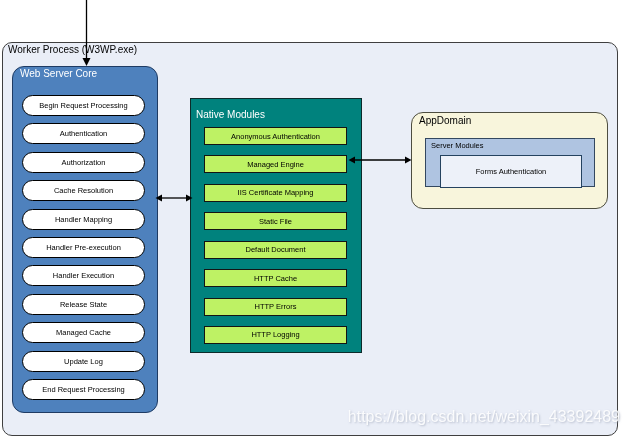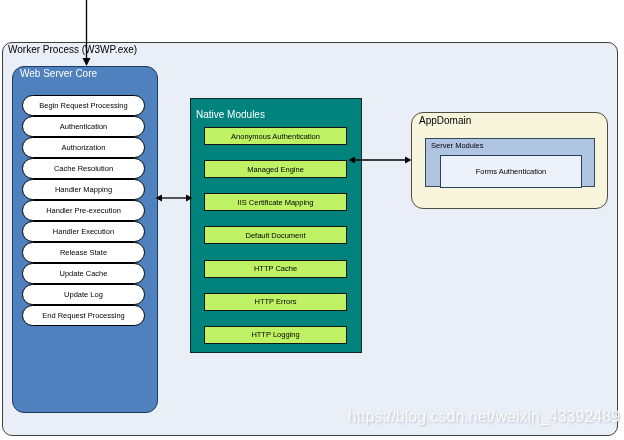--- a/index.html
+++ b/index.html
@@ -18,21 +18,21 @@
   .panel-label{position:absolute;font-size:10px;line-height:10px;white-space:nowrap;}
   #worker-process-label{left:8px;top:45px;color:#000;}
   
   #web-server-core{
     left:12px;top:66px;width:146px;height:347px;
     background:#4E81BD;border:1px solid #1F3B63;border-radius:12px;
   }
   #web-server-core-label{left:20px;top:69px;color:#ffffff;}
   #pipeline-list{
     left:22px;top:95px;width:123px;height:305px;
-    display:flex;flex-direction:column;justify-content:flex-start;
+    display:flex;flex-direction:column;justify-content:space-between;
   }
   .pill{
     box-sizing:border-box;height:21px;width:100%;
     background:#ffffff;border:1px solid #000000;border-radius:10.5px;
     display:flex;align-items:center;justify-content:center;
     font-size:7.5px;white-space:nowrap;
   }
   
   #native-modules{
     left:190px;top:98px;width:172px;height:255px;
@@ -90,31 +90,32 @@
   <div class="panel-label" id="web-server-core-label">Web Server Core</div>
   <div class="abs" id="pipeline-list">
     <div class="pill">Begin Request Processing</div>
     <div class="pill">Authentication</div>
     <div class="pill">Authorization</div>
     <div class="pill">Cache Resolution</div>
     <div class="pill">Handler Mapping</div>
     <div class="pill">Handler Pre-execution</div>
     <div class="pill">Handler Execution</div>
     <div class="pill">Release State</div>
-    <div class="pill">Update Cache</div>
+    <div class="pill">Managed Cache</div>
     <div class="pill">Update Log</div>
     <div class="pill">End Request Processing</div>
   </div>
 
   <div class="abs" id="native-modules"></div>
   <div class="panel-label" id="native-modules-label">Native Modules</div>
   <div class="abs" id="native-list">
     <div class="module-box">Anonymous Authentication</div>
     <div class="module-box">Managed Engine</div>
     <div class="module-box">IIS Certificate Mapping</div>
+    <div class="module-box">Static File</div>
     <div class="module-box">Default Document</div>
     <div class="module-box">HTTP Cache</div>
     <div class="module-box">HTTP Errors</div>
     <div class="module-box">HTTP Logging</div>
   </div>
 
   <div class="abs" id="app-domain"></div>
   <div class="panel-label" id="app-domain-label">AppDomain</div>
   <div class="abs" id="managed-modules"></div>
   <div class="panel-label" id="managed-modules-label">Server Modules</div>

